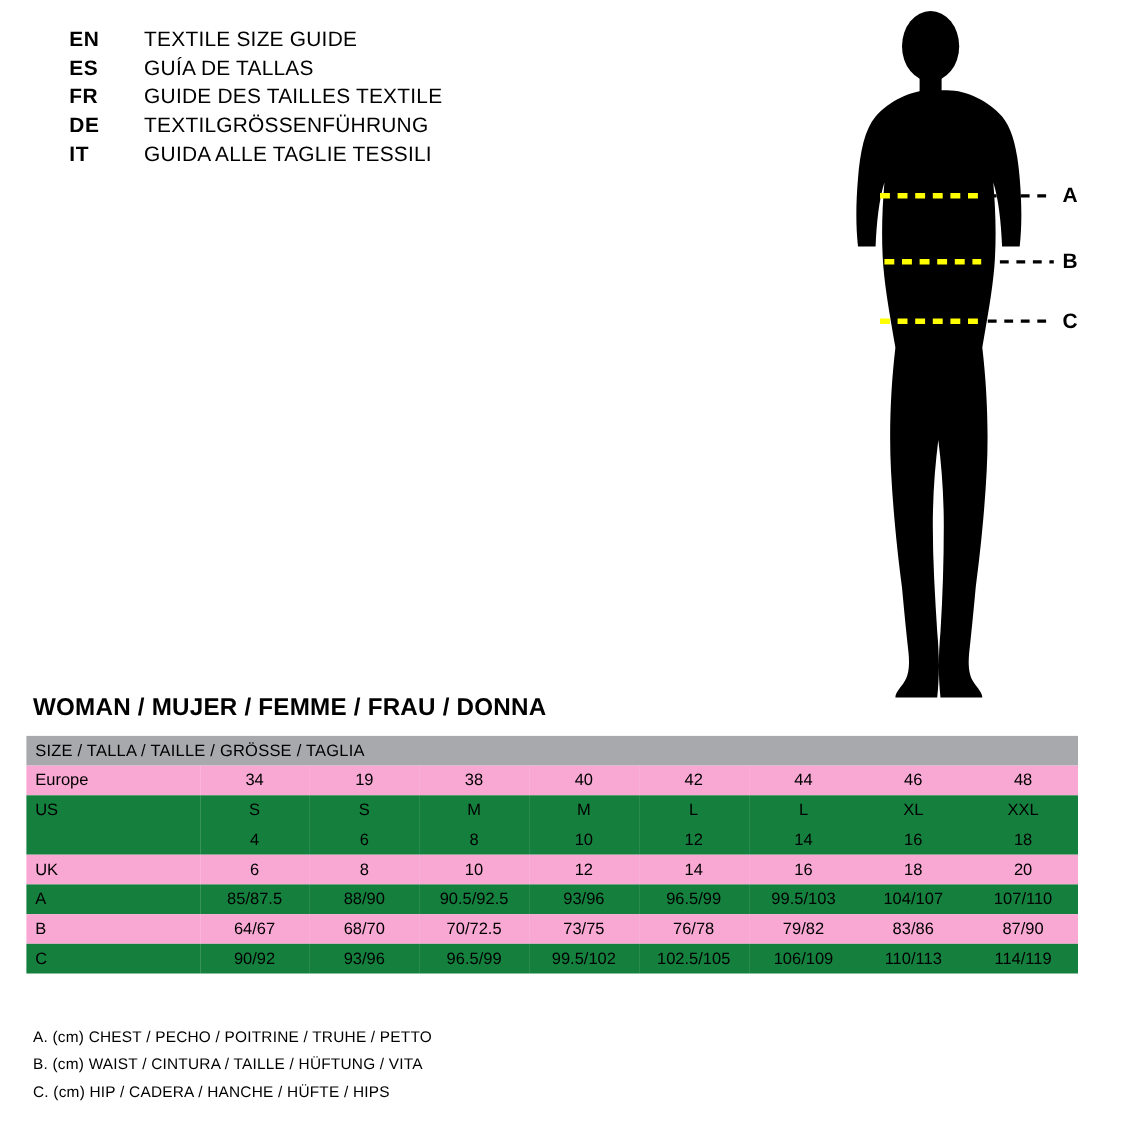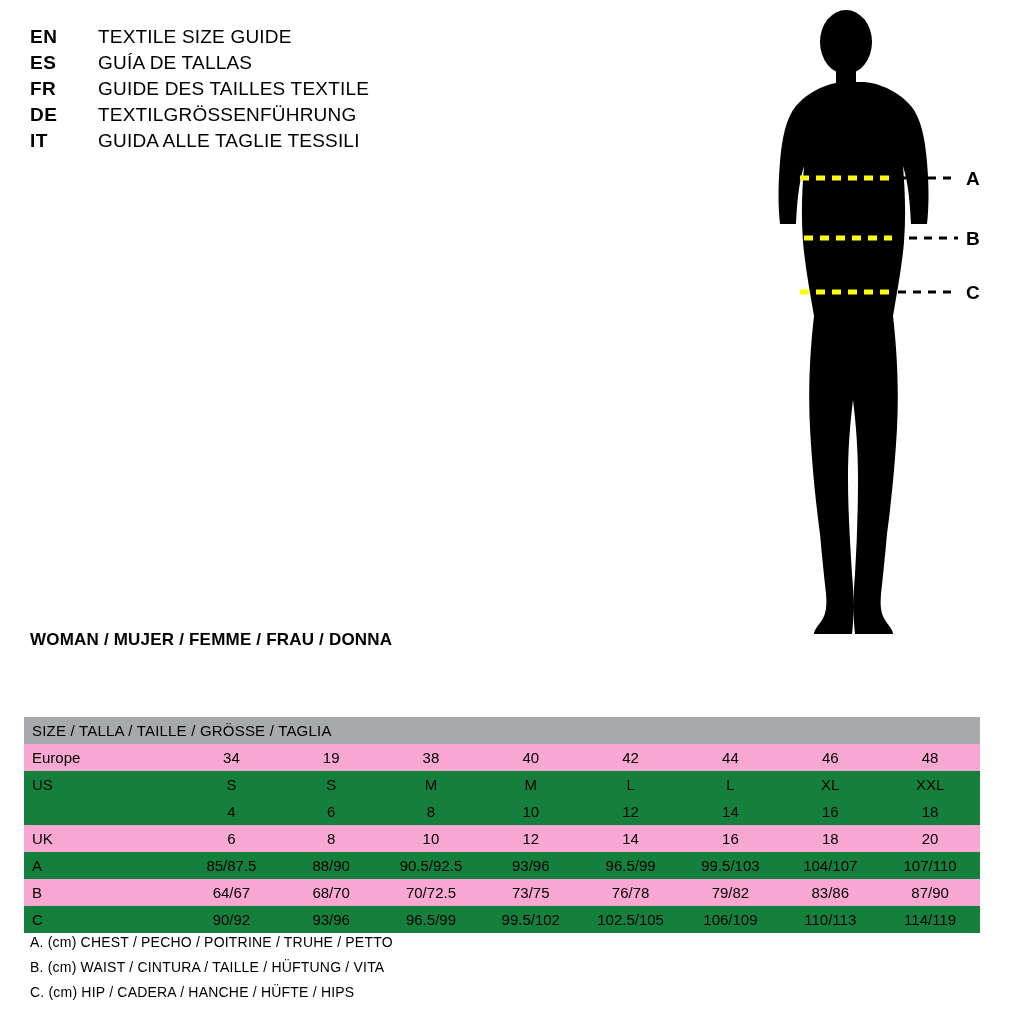--- a/index.html
+++ b/index.html
@@ -20,20 +20,21 @@
   #title-block {
     position: absolute;
     left: 30px;
     top: 26px;
     width: 460px;
   }
   .title-row {
     display: flex;
     align-items: baseline;
     height: 26px;
+    margin-left: 33px;
   }
   .title-lang {
     width: 68px;
     font-size: 19px;
     font-weight: bold;
     letter-spacing: 0.5px;
   }
   .title-text {
     font-size: 19px;
     font-weight: normal;
@@ -56,34 +57,33 @@
     font-size: 19px;
     font-weight: bold;
     left: 266px;
   }
 
   
   #woman-heading {
     position: absolute;
     left: 30px;
     top: 630px;
-    font-size: 17px;
+    font-size: 22px;
     font-weight: bold;
     letter-spacing: 0.2px;
   }
 
   
   #size-table {
     position: absolute;
     left: 24px;
     top: 669px;
     width: 956px;
     border-collapse: collapse;
     font-size: 15px;
-    margin-top: 48px;
   }
   #size-table td, #size-table th {
     padding: 4px 0 4px 0;
     height: 19px;
     text-align: center;
     font-weight: normal;
   }
   #size-table tr.header-row {
     background: #a7a9ac;
   }

